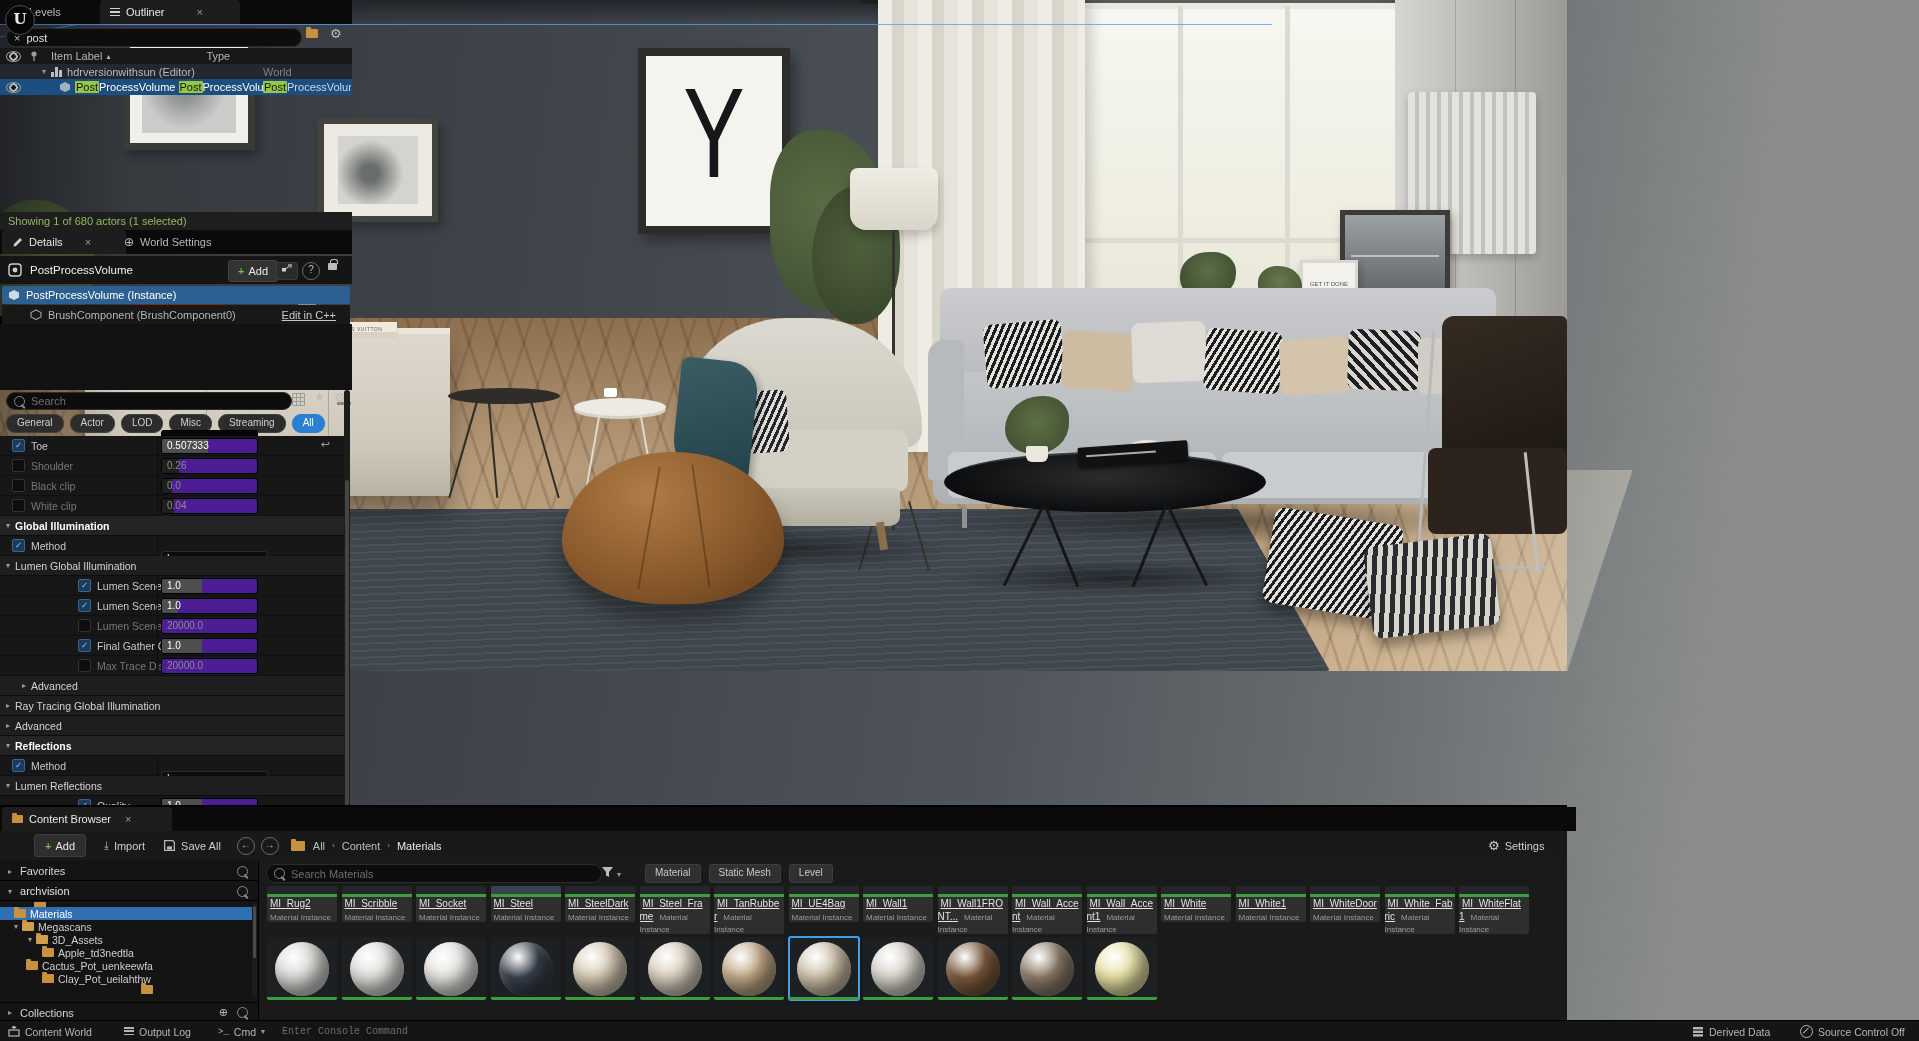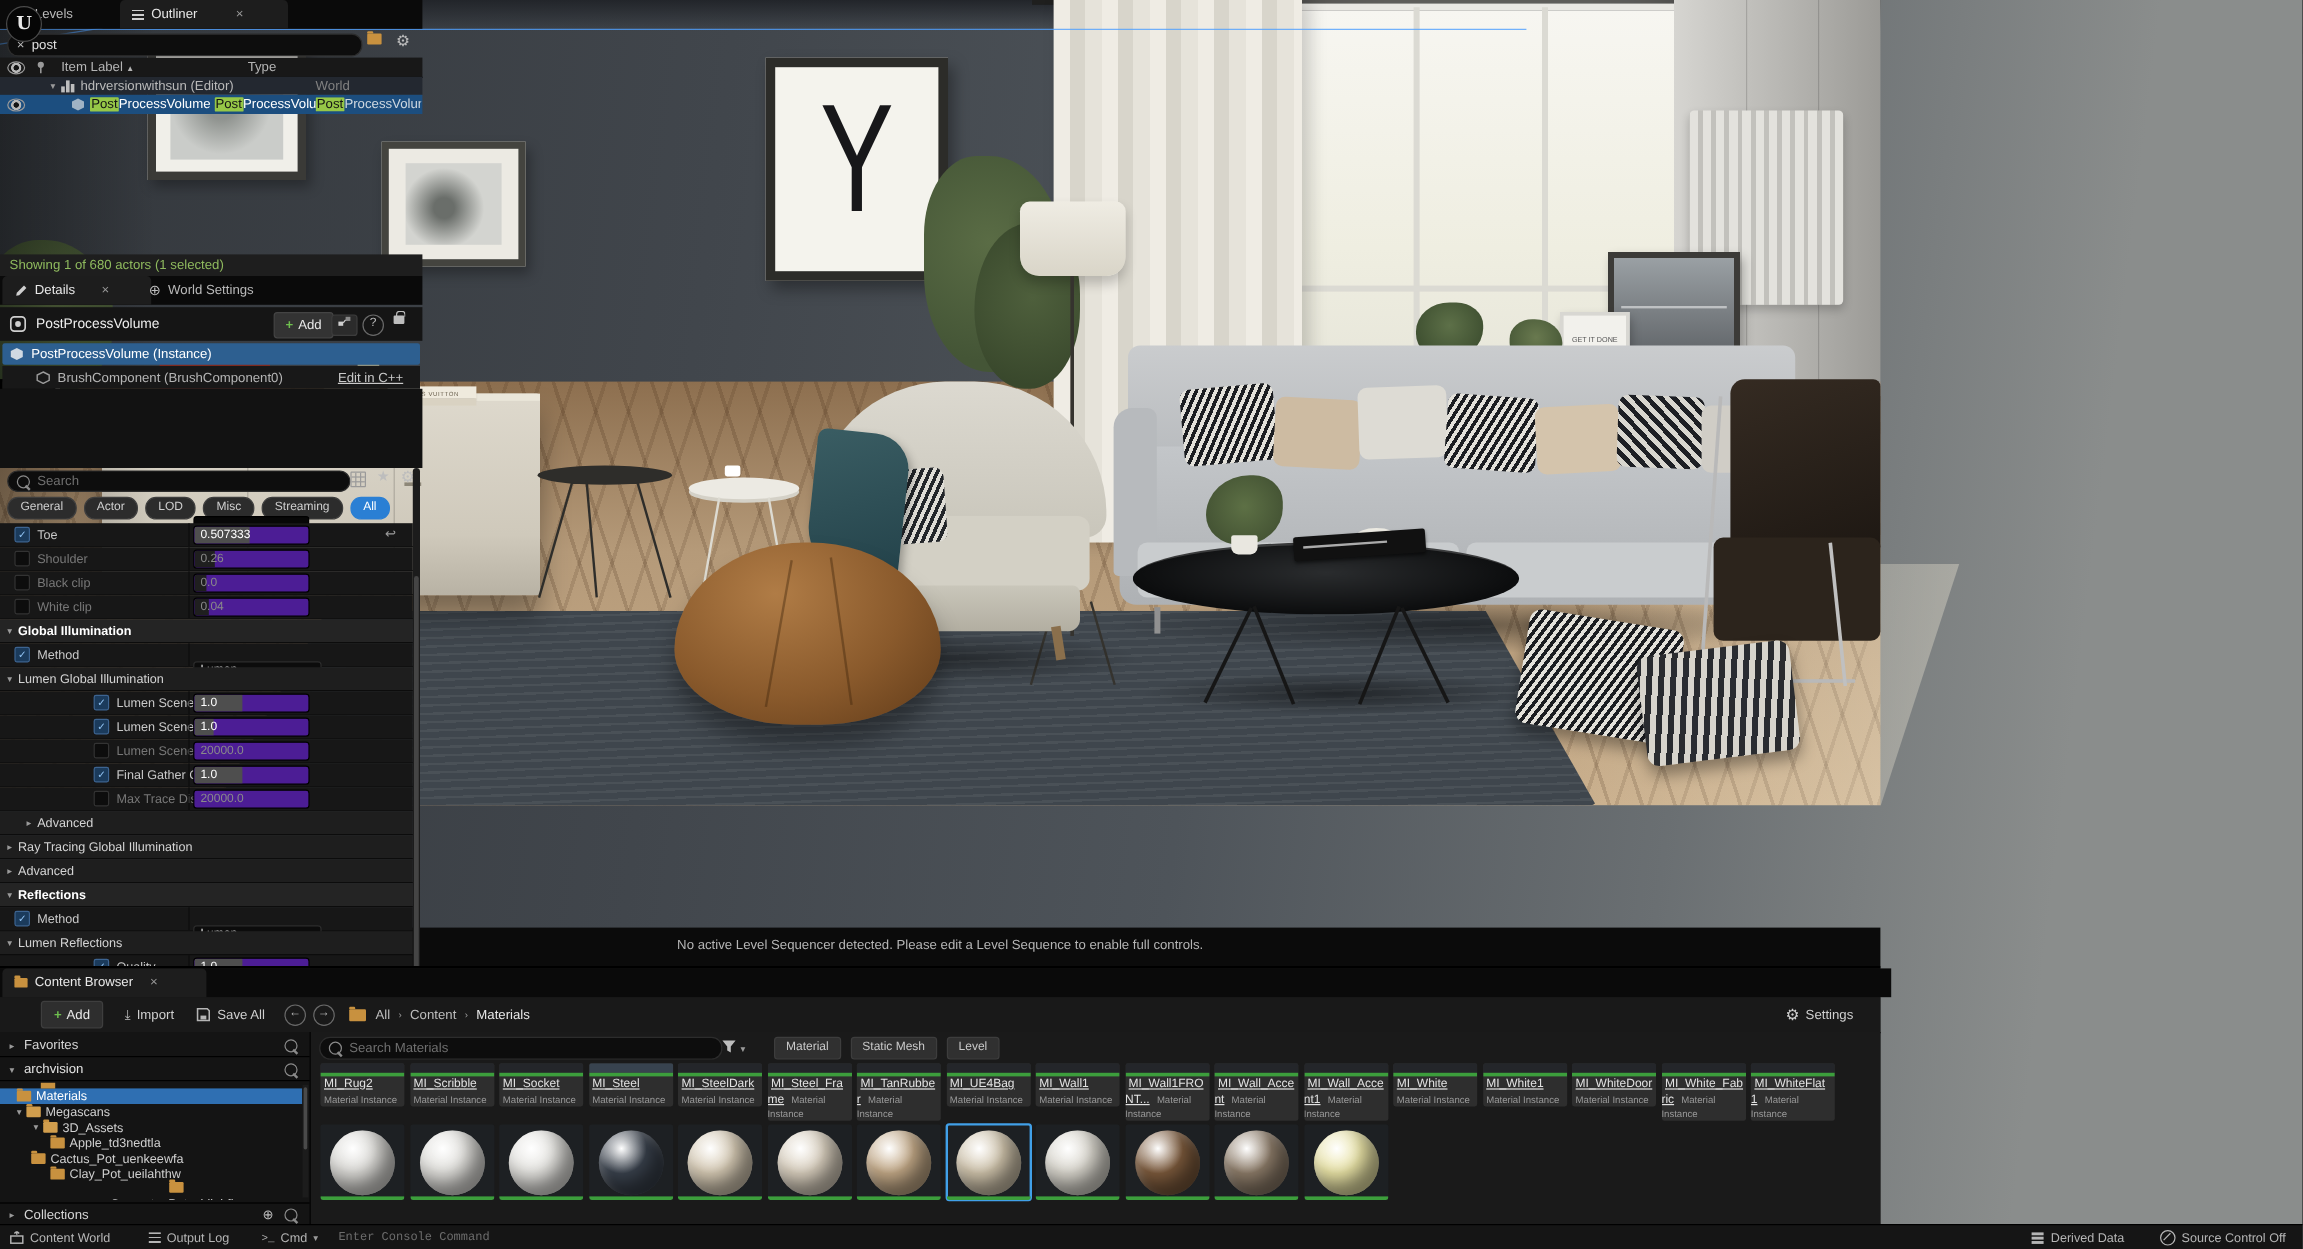--- a/index.html
+++ b/index.html
@@ -427,23 +427,20 @@
     <div style="left:1428px;top:448px;width:139px;height:86px;background:#2c241c;border-radius:8px;"></div>
     <div style="left:1424px;top:330px;width:3px;height:240px;background:#b9b9b9;transform:rotate(4deg);"></div>
     <div style="left:1424px;top:566px;width:122px;height:3px;background:#b9b9b9;"></div>
     <div style="left:1530px;top:452px;width:3px;height:120px;background:#c0c0c0;transform:rotate(-6deg);"></div>
 
     <div class="zig" style="left:1268px;top:516px;width:130px;height:96px;border-radius:10px;transform:rotate(9deg);box-shadow:0 8px 12px rgba(0,0,0,.35);"></div>
     <div style="left:1368px;top:540px;width:128px;height:92px;background:repeating-linear-gradient(100deg,#2a2c30 0 5px,#d8d5cd 5px 10px);border-radius:10px;transform:rotate(-7deg);box-shadow:0 8px 12px rgba(0,0,0,.35);"></div>
     <div style="left:0;top:0;width:130px;height:671px;background:linear-gradient(90deg,rgba(0,0,0,.35),rgba(0,0,0,0));"></div>
   </div>
 
-  <div id="vp-msgbar" class="abs">
-    <span>No active Level Sequencer detected. Please edit a Level Sequence to enable full controls.</span>
-  </div>
 
   <div id="rpanel">
 
     <div class="abs" style="left:0;top:0;width:352px;height:24px;background:#0a0a0a;">
       <div class="abs ptab" style="left:2px;top:0;">
         <span class="i-chart gray"></span>
         <span>Levels</span>
       </div>
       <div class="abs ptab active" style="left:100px;top:0;width:120px;align-items:center;">
         <span class="i-lines" style="background:repeating-linear-gradient(#cfcfcf 0 1.5px,transparent 1.5px 3.5px);"></span>

